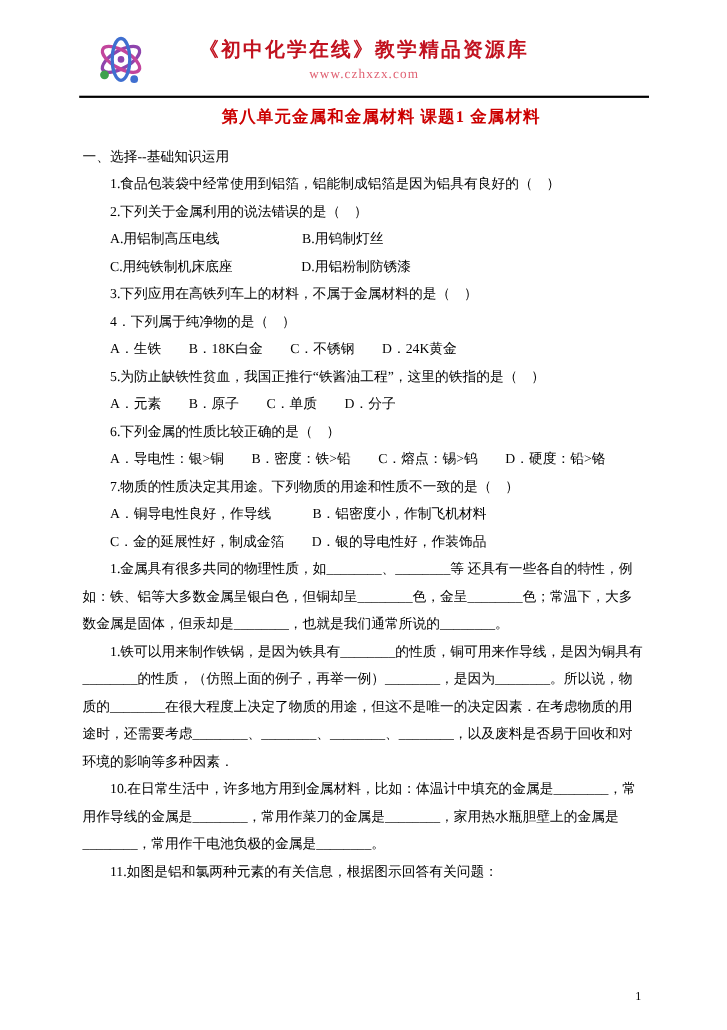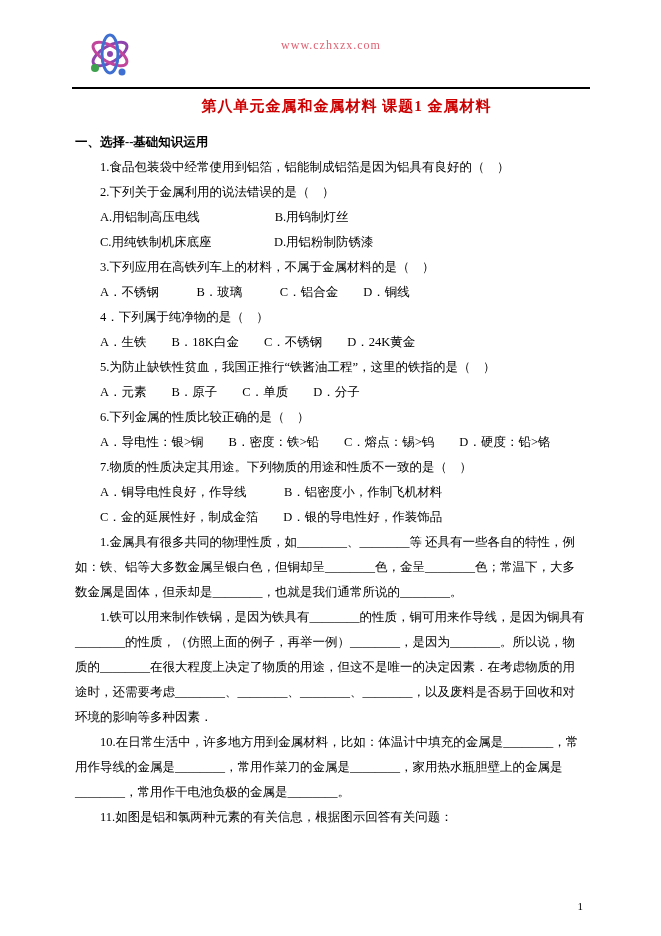--- a/index.html
+++ b/index.html
@@ -28,21 +28,21 @@
     position:absolute;top:97px;left:16px;width:100%;
     text-align:center;color:#cc0000;font-weight:bold;font-size:15px;
     letter-spacing:1px;
   }
   
   .content{
     position:absolute;top:130px;left:75px;width:512px;
     font-size:12.5px;line-height:25px;
   }
   .content p{margin:0;padding:0;text-indent:2em;}
-  .content p.section{text-indent:0;font-weight:bold;}
+  .content p.section{text-indent:0;font-weight:normal;}
   .page-num{
     position:absolute;right:78px;bottom:24px;font-size:11px;color:#000;
   }
 </style>
 </head>
 <body>
 
 <div class="page">
 
   <div class="header">
@@ -50,36 +50,36 @@
       <g fill="none" stroke-width="3">
         <ellipse cx="28" cy="24" rx="19" ry="8" stroke="#8e44ad" transform="rotate(-30 28 24)"></ellipse>
         <ellipse cx="28" cy="24" rx="19" ry="8" stroke="#c2459c" transform="rotate(30 28 24)"></ellipse>
         <ellipse cx="28" cy="24" rx="19" ry="8" stroke="#3f6fd0" transform="rotate(90 28 24)"></ellipse>
       </g>
       <circle cx="13" cy="38" r="4" fill="#3da14d"></circle>
       <circle cx="40" cy="42" r="3.5" fill="#3f6fd0"></circle>
       <circle cx="28" cy="24" r="3" fill="#8e44ad"></circle>
     </svg>
     <div class="banner">
+      <div class="banner-title">《初中化学在线》教学精品资源库</div>
       <div class="banner-url">www.czhxzx.com</div>
     </div>
   </div>
 
   <div class="rule"></div>
 
   <div class="doc-title">第八单元金属和金属材料 课题1 金属材料</div>
 
   <div class="content">
     <p class="section">一、选择--基础知识运用</p>
     <p>1.食品包装袋中经常使用到铝箔，铝能制成铝箔是因为铝具有良好的（　）</p>
     <p>2.下列关于金属利用的说法错误的是（　）</p>
     <p>A.用铝制高压电线　　　　　　B.用钨制灯丝</p>
     <p>C.用纯铁制机床底座　　　　　D.用铝粉制防锈漆</p>
     <p>3.下列应用在高铁列车上的材料，不属于金属材料的是（　）</p>
-    <p>A．不锈钢　　　B．玻璃　　　C．铝合金　　D．铜线</p>
     <p>4．下列属于纯净物的是（　）</p>
     <p>A．生铁　　B．18K白金　　C．不锈钢　　D．24K黄金</p>
     <p>5.为防止缺铁性贫血，我国正推行“铁酱油工程”，这里的铁指的是（　）</p>
     <p>A．元素　　B．原子　　C．单质　　D．分子</p>
     <p>6.下列金属的性质比较正确的是（　）</p>
     <p>A．导电性：银&gt;铜　　B．密度：铁&gt;铅　　C．熔点：锡&gt;钨　　D．硬度：铅&gt;铬</p>
     <p>7.物质的性质决定其用途。下列物质的用途和性质不一致的是（　）</p>
     <p>A．铜导电性良好，作导线　　　B．铝密度小，作制飞机材料</p>
     <p>C．金的延展性好，制成金箔　　D．银的导电性好，作装饰品</p>
     <p>1.金属具有很多共同的物理性质，如________、________等 还具有一些各自的特性，例如：铁、铝等大多数金属呈银白色，但铜却呈________色，金呈________色；常温下，大多数金属是固体，但汞却是________，也就是我们通常所说的________。</p>

